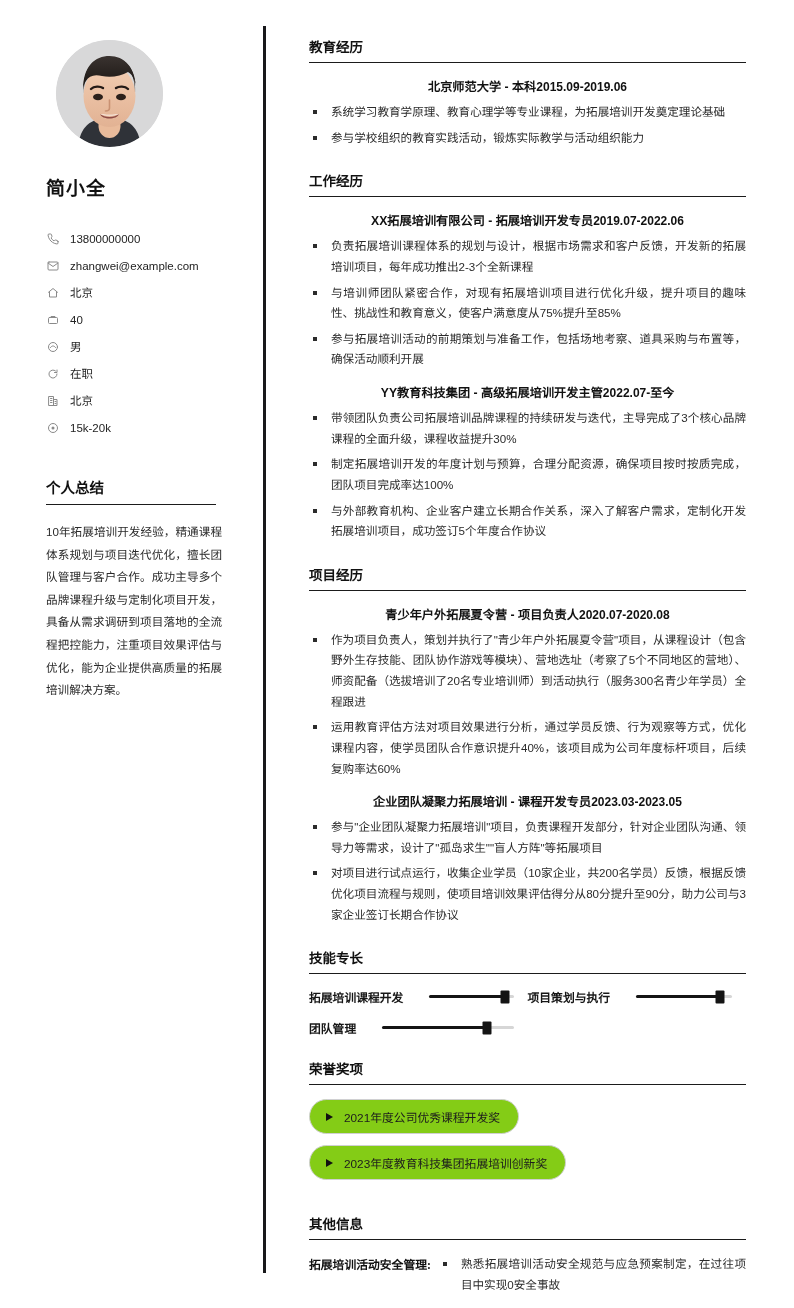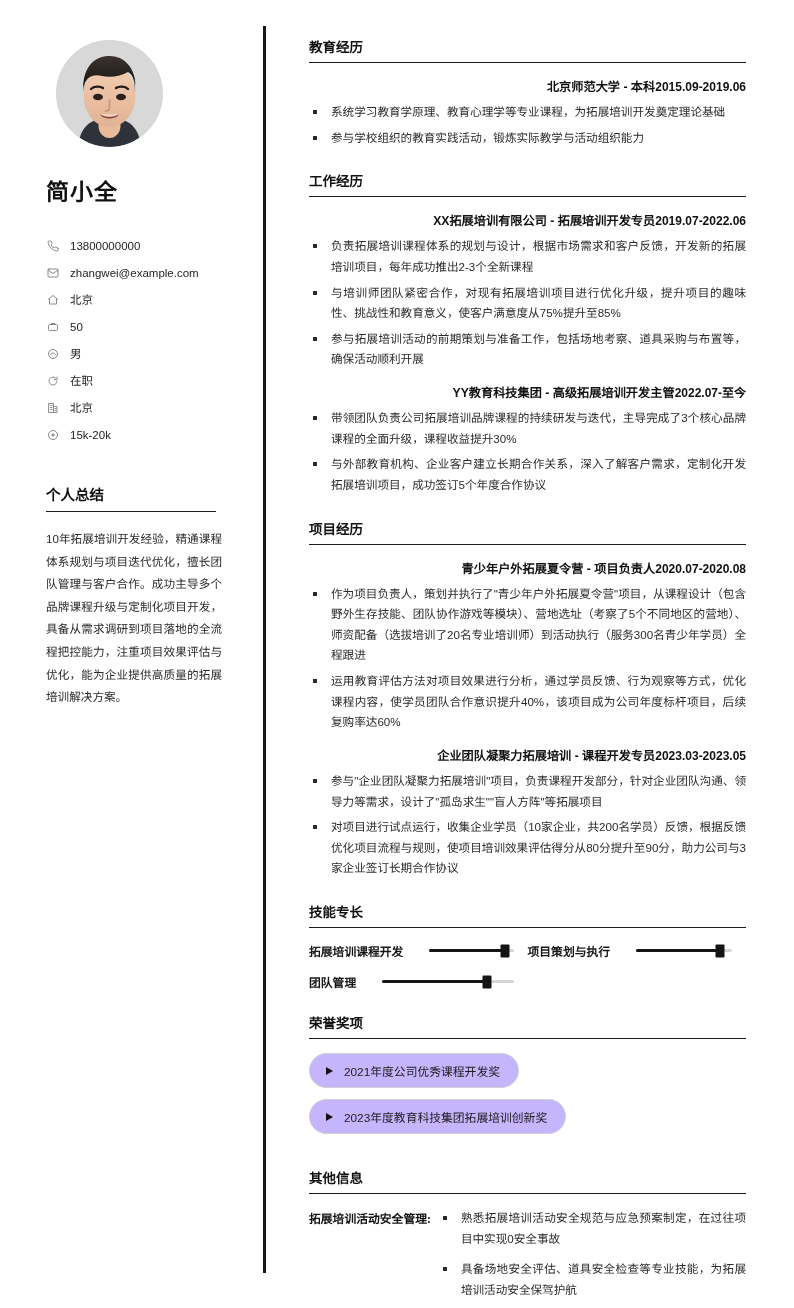--- a/index.html
+++ b/index.html
@@ -34,21 +34,21 @@
     height: 107px;
     border-radius: 50%;
     overflow: hidden;
     background: #d9d9da;
     margin: 0 0 26px 10px;
     position: relative;
   }
   .avatar svg { display: block; width: 107px; height: 107px; }
 
   .person-name {
-    font-size: 23px;
+    font-size: 19px;
     font-weight: bold;
     letter-spacing: 1px;
     color: #111;
     margin: 0 0 18px 0;
   }
   .contact-list { list-style: none; margin: 0; padding: 0; }
   .contact-item {
     display: flex;
     align-items: flex-end;
     gap: 11px;
@@ -93,21 +93,21 @@
     font-size: 13.5px;
     font-weight: bold;
     color: #111;
     padding-bottom: 6px;
     border-bottom: 1.6px solid #1b1b1b;
     margin: 0 0 14px 0;
   }
   .entry { margin-bottom: 13px; }
   .entry-head {
     display: flex;
-    justify-content: flex-end;
+    justify-content: center;
     align-items: baseline;
     margin-bottom: 7px;
   }
   .entry-title { font-size: 12.2px; font-weight: bold; color: #111; }
   .entry-date { font-size: 12px; font-weight: bold; color: #111; white-space: nowrap; }
   .bullets { list-style: none; margin: 0; padding: 0; }
   .bullets li {
     position: relative;
     padding-left: 22px;
     font-size: 11.6px;
@@ -164,21 +164,21 @@
   .award-pill {
     display: inline-flex;
     align-items: center;
     gap: 11px;
     border: 1px solid #d0d0d2;
     border-radius: 19px;
     padding: 8px 18px 8px 16px;
     font-size: 11.8px;
     color: #1d1d1d;
     margin-bottom: 11px;
-    background: #c4b5fd;
+    background: #84cc16;
   }
   .award-row { display: block; }
   .play-icon { width: 0; height: 0;
     border-left: 7px solid #111;
     border-top: 4.5px solid transparent;
     border-bottom: 4.5px solid transparent;
     flex: 0 0 auto;
   }
 
   
@@ -262,21 +262,21 @@
         <span class="contact-text">北京</span>
       </li>
 
       <li class="contact-item">
         <span class="contact-icon">
           <svg viewBox="0 0 24 24" fill="none" stroke="currentColor" stroke-width="2" stroke-linecap="round" stroke-linejoin="round">
               <rect x="3" y="7" width="18" height="12" rx="2"></rect>
               <path d="M8 7V5h8v2"></path>
             </svg>
         </span>
-        <span class="contact-text">50</span>
+        <span class="contact-text">40</span>
       </li>
 
       <li class="contact-item">
         <span class="contact-icon">
           <svg viewBox="0 0 24 24" fill="none" stroke="currentColor" stroke-width="2" stroke-linecap="round" stroke-linejoin="round">
               <circle cx="12" cy="12" r="9"></circle>
               <path d="M7 13c1.5-2 3-3 5-3s3.5 1 5 3"></path>
             </svg>
         </span>
         <span class="contact-text">男</span>
@@ -355,20 +355,21 @@
         </ul>
       </div>
 
       <div class="entry">
         <div class="entry-head">
           <span class="entry-title">YY教育科技集团 - 高级拓展培训开发主管</span>
           <span class="entry-date">2022.07-至今</span>
         </div>
         <ul class="bullets">
           <li>带领团队负责公司拓展培训品牌课程的持续研发与迭代，主导完成了3个核心品牌课程的全面升级，课程收益提升30%</li>
+          <li>制定拓展培训开发的年度计划与预算，合理分配资源，确保项目按时按质完成，团队项目完成率达100%</li>
           <li>与外部教育机构、企业客户建立长期合作关系，深入了解客户需求，定制化开发拓展培训项目，成功签订5个年度合作协议</li>
         </ul>
       </div>
     </section>
 
     <section class="section">
       <h2 class="section-heading">项目经历</h2>
 
       <div class="entry">
         <div class="entry-head">

